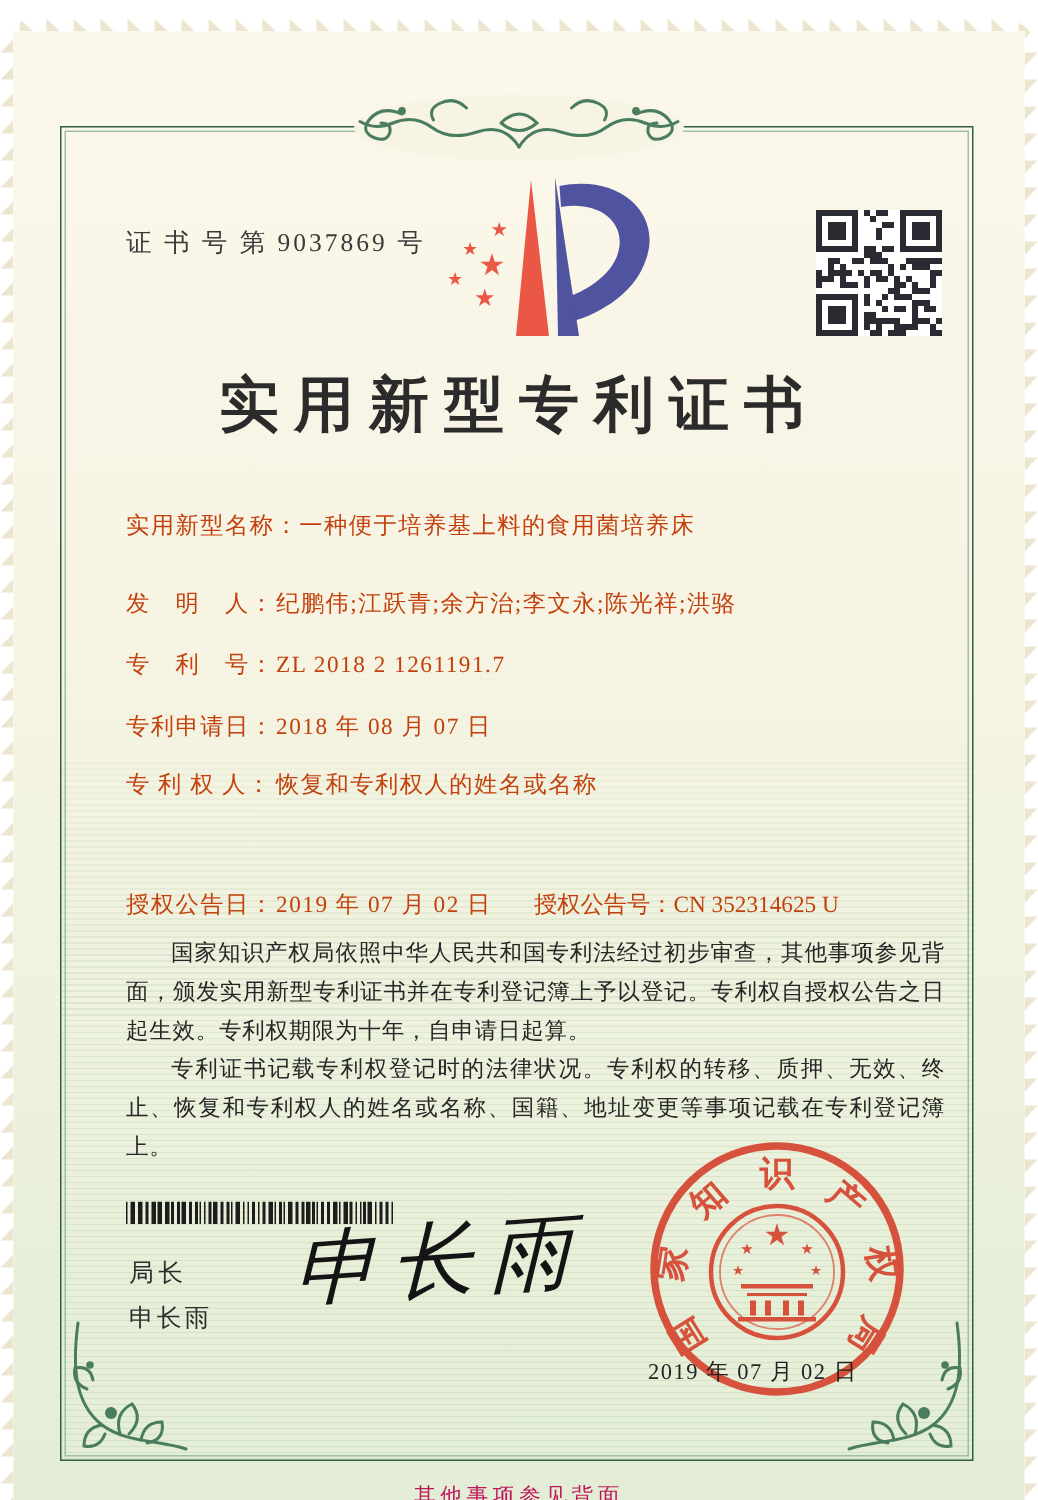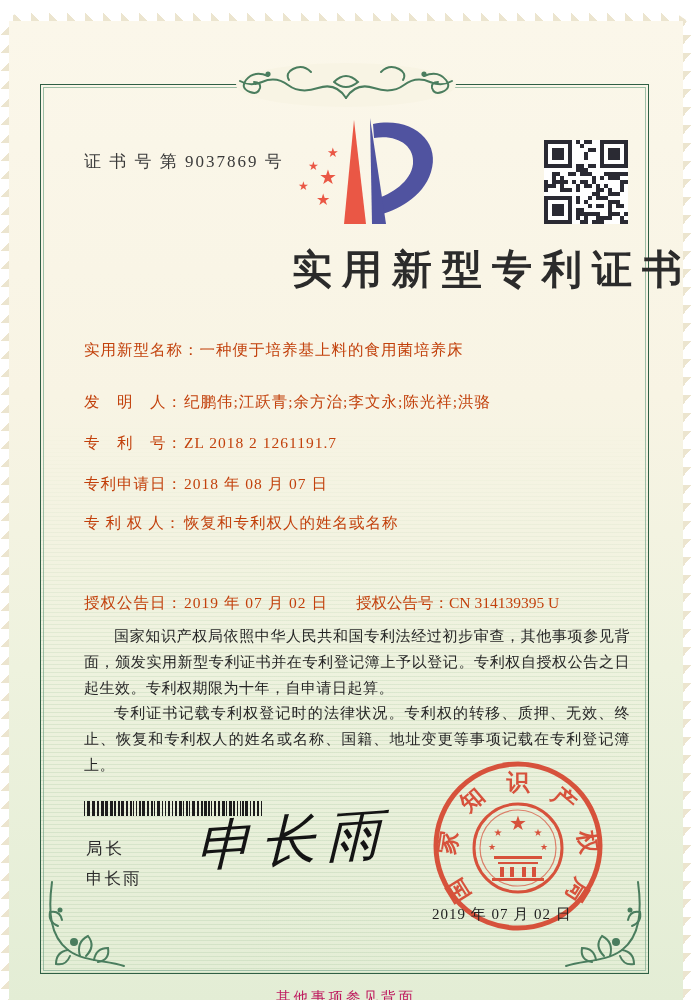--- a/index.html
+++ b/index.html
@@ -35,21 +35,21 @@
   .corner{position:absolute;z-index:5;}
   .corner-bl{left:44px;top:866px;}
   .corner-br{left:560px;top:866px;transform:scaleX(-1);}
   .orn{stroke:#4a7d5e;fill:none;stroke-width:2;stroke-linecap:round;}
   .orn-fill{fill:#4a7d5e;stroke:none;}
   
   .cert-no{position:absolute;left:84px;top:138px;z-index:6;font-size:17px;letter-spacing:2px;color:#3a3a3a;}
   .logo-box{position:absolute;left:292px;top:100px;width:152px;height:122px;z-index:6;}
   .logo-star{position:absolute;color:#ea5745;line-height:1;z-index:7;}
   .qr-box{position:absolute;left:544px;top:128px;width:84px;height:84px;z-index:6;}
-  .title{position:absolute;left:0;right:0;top:230px;z-index:6;text-align:right;
+  .title{position:absolute;left:0;right:0;top:230px;z-index:6;text-align:center;
     font-size:40px;font-weight:700;letter-spacing:10px;color:#2b2b2b;}
   
   .row{position:absolute;left:84px;right:58px;z-index:6;font-size:15.5px;color:#c2410c;white-space:nowrap;}
   .f-label{display:inline-block;min-width:100px;letter-spacing:1px;}
   .f-value{letter-spacing:1px;}
   .r0{top:328px}.r1{top:380px}.r2{top:421px}.r3{top:462px}.r4{top:501px}.r5{top:541px}.r6{top:581px}
   .grant-no{position:absolute;left:272px;top:0;}
   
   .paras{position:absolute;left:84px;right:62px;top:612px;z-index:6;font-size:15px;
     line-height:1.72;color:#262626;text-align:justify;}
@@ -261,21 +261,21 @@
 
   <div class="title">实用新型专利证书</div>
 
   <div class="row r0"><span class="f-label">实用新型名称：</span><span class="f-value">一种便于培养基上料的食用菌培养床</span></div>
   <div class="row r1"><span class="f-label">发　明　人：</span><span class="f-value">纪鹏伟;江跃青;余方治;李文永;陈光祥;洪骆</span></div>
   <div class="row r2"><span class="f-label">专　利　号：</span><span class="f-value">ZL 2018 2 1261191.7</span></div>
   <div class="row r3"><span class="f-label">专利申请日：</span><span class="f-value">2018 年 08 月 07 日</span></div>
   <div class="row r4"><span class="f-label">专 利 权 人：</span><span class="f-value">恢复和专利权人的姓名或名称</span></div>
   <div class="row r6">
     <span class="f-label">授权公告日：</span><span class="f-value">2019 年 07 月 02 日</span>
-    <span class="grant-no"><span>授权公告号：</span><span>CN 314139395 U</span></span>
+    <span class="grant-no"><span>授权公告号：</span><span>CN 352314625 U</span></span>
   </div>
 
   <div class="paras">
     <p>国家知识产权局依照中华人民共和国专利法经过初步审查，其他事项参见背面，颁发实用新型专利证书并在专利登记簿上予以登记。专利权自授权公告之日起生效。专利权期限为十年，自申请日起算。</p>
     <p>专利证书记载专利权登记时的法律状况。专利权的转移、质押、无效、终止、恢复和专利权人的姓名或名称、国籍、地址变更等事项记载在专利登记簿上。</p>
   </div>
 
   <div class="barcode">
     <svg id="bc-svg" width="180" height="15" viewBox="0 0 180 15">
         <rect x="0" y="0" width="1" height="15" fill="#1c1c1c"></rect>

